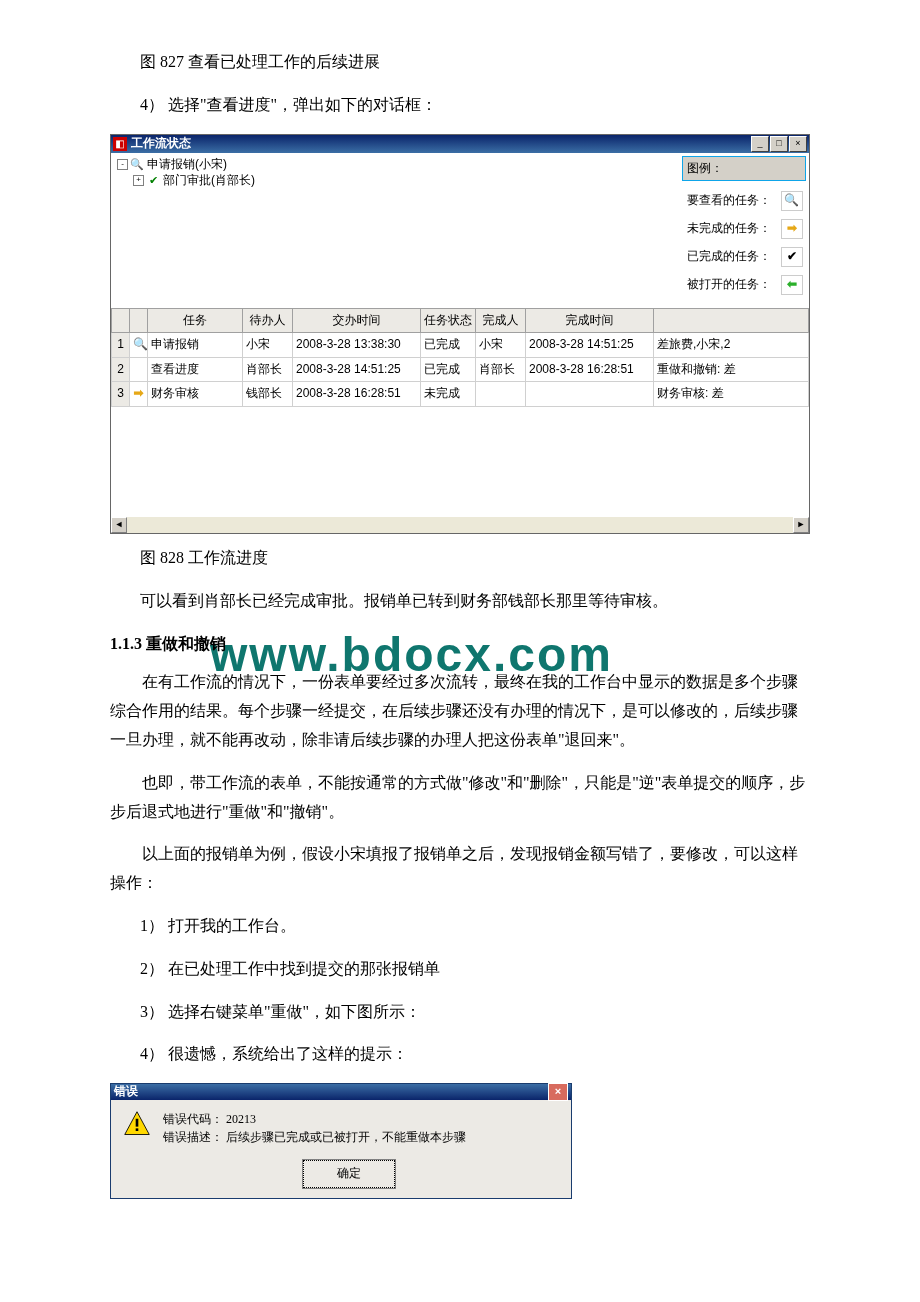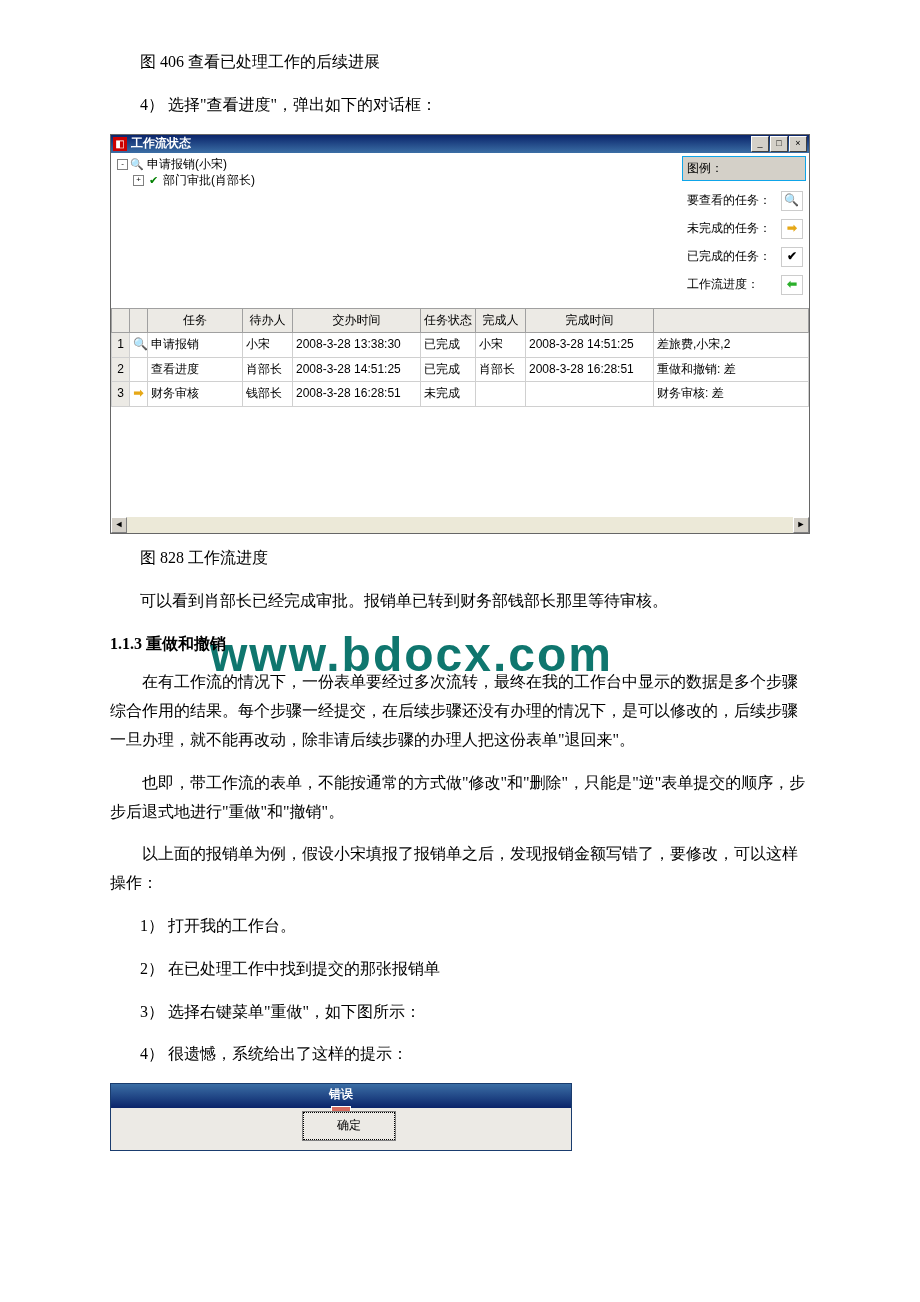--- a/index.html
+++ b/index.html
@@ -123,21 +123,21 @@
     width:460px;
     border:1px solid #1a3c6e;
     font-family:"宋体",SimSun,sans-serif;
     font-size:12px;
     background:#eceae5;
     margin-top:6px;
   }
   .errtitle {
     background:linear-gradient(#3b6ea5,#0a246a);
     color:#fff;font-weight:bold;
-    height:24px;display:flex;align-items:center;padding:0 3px;flex-direction:column;
+    height:16px;display:flex;align-items:center;padding:0 3px;
   }
   .errtitle .x {
     width:18px;height:16px;background:#d86b5e;border:1px solid #fff;
     color:#fff;font-weight:bold;text-align:center;line-height:14px;font-size:11px;
   }
   .errbody {
     display:flex;padding:10px 12px;gap:12px;align-items:flex-start;
   }
   .warnicon {
     width:28px;height:28px;
@@ -148,21 +148,21 @@
     display:inline-block;min-width:70px;padding:2px 10px;
     border:1px dotted #000;outline:1px solid #808080;
     background:#eceae5;font-size:12px;
   }
   .rownum-th, .rownum-td { width:18px; text-align:center; background:#eceae5; }
   .icon-col { width:18px; }
 </style>
 </head>
 <body>
 
-<div class="caption">图 406 查看已处理工作的后续进展</div>
+<div class="caption">图 827 查看已处理工作的后续进展</div>
 <div class="caption">4） 选择"查看进度"，弹出如下的对话框：</div>
 
 <div class="figure-wrap">
 <div class="win">
   <div class="titlebar">
     <span class="ticon">◧</span>
     <span class="ttext">工作流状态</span>
     <div class="winbtns">
       <div class="winbtn">_</div>
       <div class="winbtn">□</div>
@@ -197,21 +197,21 @@
               <span style="color:#e6a817;font-weight:bold;">➡</span>
             </span>
       </div>
       <div class="legend-item">
         <span>已完成的任务：</span>
         <span class="legend-icon-box">
               <span style="color:#000;font-weight:bold;">✔</span>
             </span>
       </div>
       <div class="legend-item">
-        <span>工作流进度：</span>
+        <span>被打开的任务：</span>
         <span class="legend-icon-box">
               <span style="color:#2bb02b;font-weight:bold;">⬅</span>
             </span>
       </div>
     </div>
   </div>
 
   <div class="table-wrap">
     <table class="grid">
       <colgroup>
@@ -299,16 +299,29 @@
 <div class="caption">1） 打开我的工作台。</div>
 <div class="caption">2） 在已处理工作中找到提交的那张报销单</div>
 <div class="caption">3） 选择右键菜单"重做"，如下图所示：</div>
 <div class="caption">4） 很遗憾，系统给出了这样的提示：</div>
 
 <div class="errwin">
   <div class="errtitle">
     <span style="flex:1;">错误</span>
     <span class="x">×</span>
   </div>
+  <div class="errbody">
+    <svg class="warnicon" viewBox="0 0 32 32">
+      <polygon points="16,2 30,28 2,28" fill="#ffd800" stroke="#000" stroke-width="1"></polygon>
+      <rect x="14.5" y="10" width="3" height="9" fill="#000"></rect>
+      <rect x="14.5" y="21" width="3" height="3" fill="#000"></rect>
+    </svg>
+    <div class="errtext">
+      <span>错误代码：</span>
+      <span>20213</span><br>
+      <span>错误描述：</span>
+      <span>后续步骤已完成或已被打开，不能重做本步骤</span>
+    </div>
+  </div>
   <div class="errbtn-row">
     <span class="errbtn">确定</span>
   </div>
 </div>
 
 </body></html>

